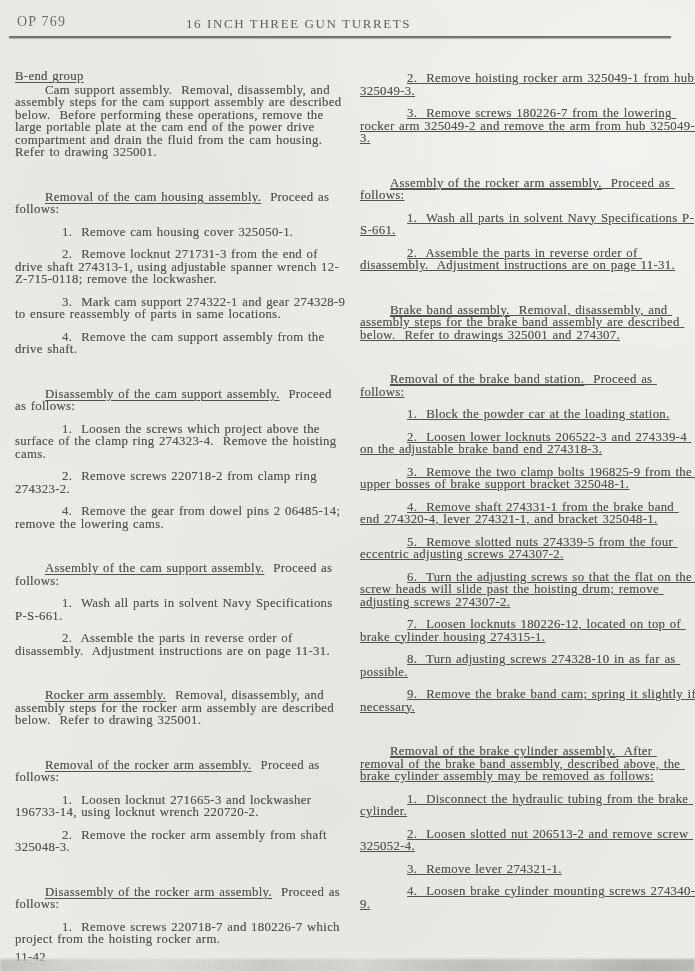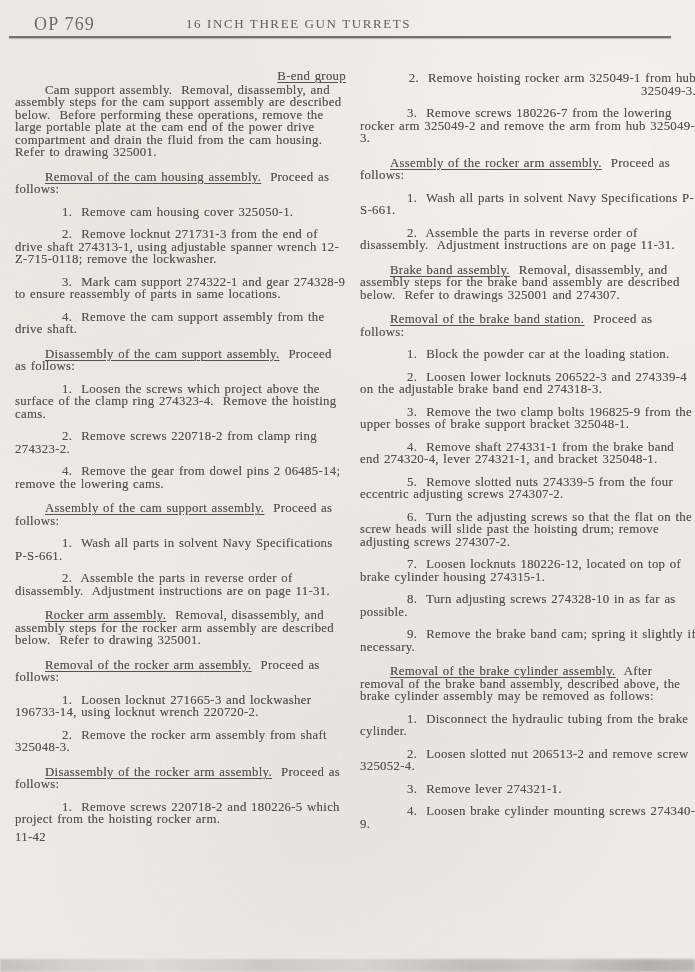--- a/index.html
+++ b/index.html
@@ -11,48 +11,48 @@
     background-color:#edebe7;
     background-image:
       radial-gradient(circle at 18% 22%, rgba(125,122,115,0.045), transparent 42%),
       radial-gradient(circle at 72% 60%, rgba(120,118,112,0.04), transparent 45%),
       radial-gradient(circle at 45% 85%, rgba(110,108,102,0.05), transparent 38%),
       radial-gradient(circle at 90% 15%, rgba(255,255,255,0.35), transparent 40%);
     font-family:"Liberation Serif", serif;
     color:#54524e;
   }
   .hdr-op{
-    position:absolute;left:34px;top:14px;
-    font-size:18px;letter-spacing:1.2px;color:#6e6c68;
+    position:absolute;left:17px;top:14px;
+    font-size:14px;letter-spacing:1.2px;color:#6e6c68;
   }
   .hdr-title{
     position:absolute;left:186px;top:16px;
     font-size:13px;letter-spacing:1.6px;color:#605e5a;
   }
   .hdr-rule{
     position:absolute;left:9px;top:36px;width:662px;height:2px;
     background:#74726e;
     box-shadow:0 1px 1px rgba(110,108,104,0.45);
   }
   .cols{
     position:absolute;top:70px;left:15px;
     display:flex;gap:14px;
   }
   .col{
     width:331px;
     font-size:12.8px;line-height:12.5px;
     letter-spacing:0.3px;word-spacing:1px;
     text-shadow:0 0 0.5px rgba(90,88,84,0.55);
   }
-  .col-right{width:336px;padding-top:2px;}
+  .col-right{width:336px;padding-top:2px;text-decoration:underline;}
   .blk{margin:10px 0 0;white-space:pre-wrap;}
-  .col .blocks .blk:first-child{margin-top:0;text-align:right;}
+  .col .blocks .blk:first-child{margin-top:0;}
   .para,.section{text-indent:30px;}
   .step{text-indent:47px;}
-  .section{margin-top:12px;}
+  .section{margin-top:32px;}
   .heading{text-indent:0;margin-top:0;}
   .heading + .para{margin-top:1px;}
   .lead{
     text-decoration:underline;
     text-underline-offset:2px;
     text-decoration-thickness:1px;
   }
   .page-num{margin:5px 0 0;white-space:pre-wrap;}
   .scan-bar{
     position:absolute;left:0;right:0;bottom:0;height:13px;
@@ -87,21 +87,21 @@
           <p class="blk step"><span>2.  Remove screws 220718-2 from clamp ring 274323-2.</span></p>
           <p class="blk step"><span>4.  Remove the gear from dowel pins 2 06485-14; remove the lowering cams.</span></p>
           <p class="blk section"><span class="lead">Assembly of the cam support assembly.</span><span>  Proceed as follows:</span></p>
           <p class="blk step"><span>1.  Wash all parts in solvent Navy Specifications P-S-661.</span></p>
           <p class="blk step"><span>2.  Assemble the parts in reverse order of disassembly.  Adjustment instructions are on page 11-31.</span></p>
           <p class="blk section"><span class="lead">Rocker arm assembly.</span><span>  Removal, disassembly, and assembly steps for the rocker arm assembly are described below.  Refer to drawing 325001.</span></p>
           <p class="blk section"><span class="lead">Removal of the rocker arm assembly.</span><span>  Proceed as follows:</span></p>
           <p class="blk step"><span>1.  Loosen locknut 271665-3 and lockwasher 196733-14, using locknut wrench 220720-2.</span></p>
           <p class="blk step"><span>2.  Remove the rocker arm assembly from shaft 325048-3.</span></p>
           <p class="blk section"><span class="lead">Disassembly of the rocker arm assembly.</span><span>  Proceed as follows:</span></p>
-          <p class="blk step"><span>1.  Remove screws 220718-2 and 180226-5 which project from the hoisting rocker arm.</span></p>
+          <p class="blk step"><span>1.  Remove screws 220718-7 and 180226-7 which project from the hoisting rocker arm.</span></p>
         </div>
       <p class="blk page-num">11-42</p>
     </div>
     <div class="col col-right">
       <div class="blocks" id="right-blocks">
           <p class="blk step"><span>2.  Remove hoisting rocker arm 325049-1 from hub 325049-3.</span></p>
           <p class="blk step"><span>3.  Remove screws 180226-7 from the lowering rocker arm 325049-2 and remove the arm from hub 325049-3.</span></p>
           <p class="blk section"><span class="lead">Assembly of the rocker arm assembly.</span><span>  Proceed as follows:</span></p>
           <p class="blk step"><span>1.  Wash all parts in solvent Navy Specifications P-S-661.</span></p>
           <p class="blk step"><span>2.  Assemble the parts in reverse order of disassembly.  Adjustment instructions are on page 11-31.</span></p>

